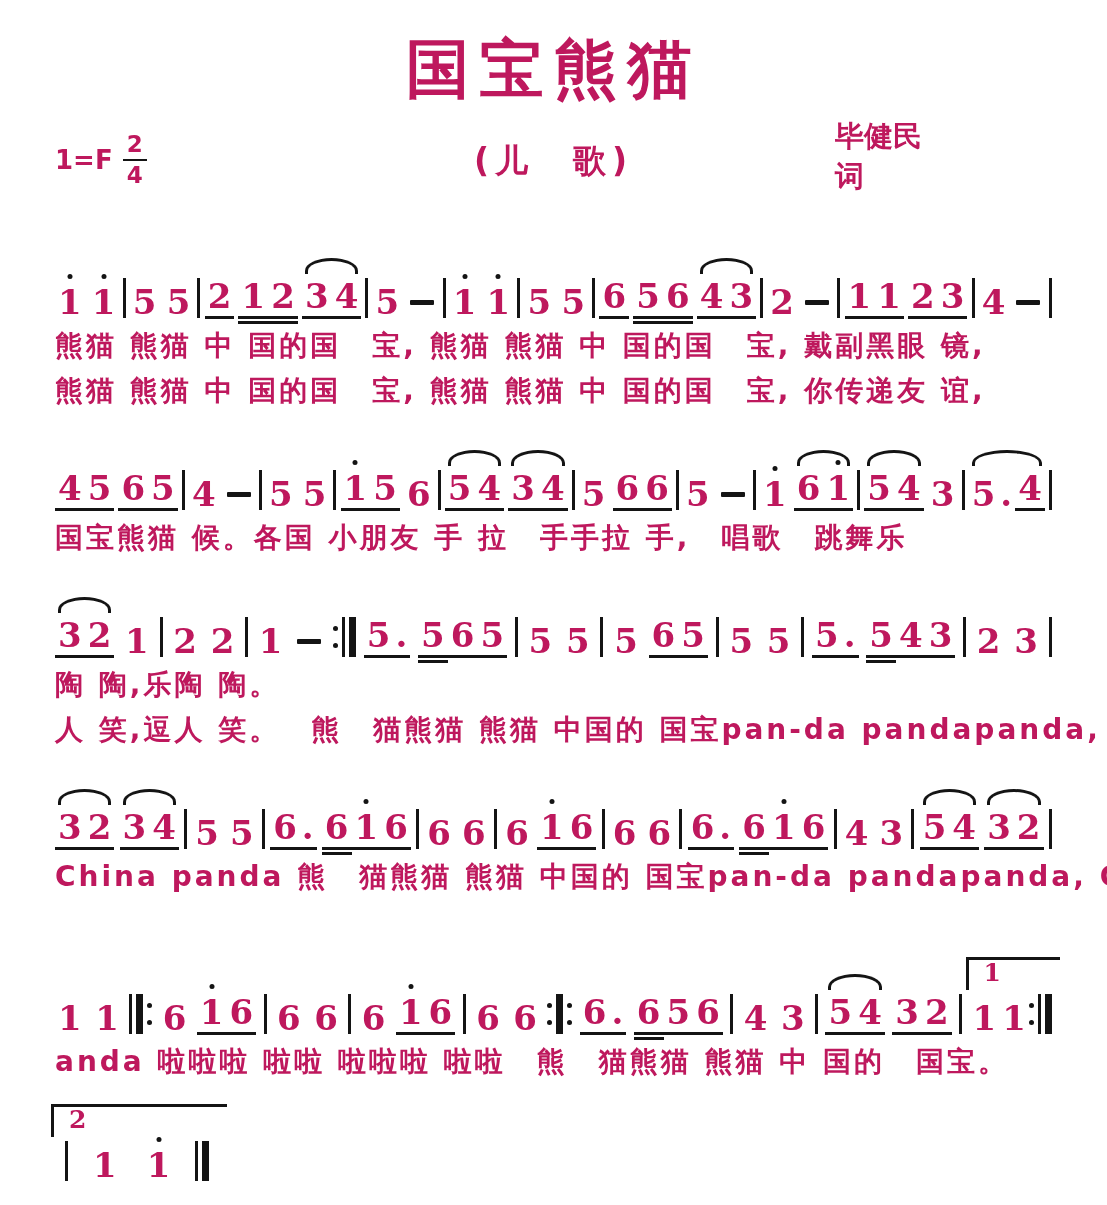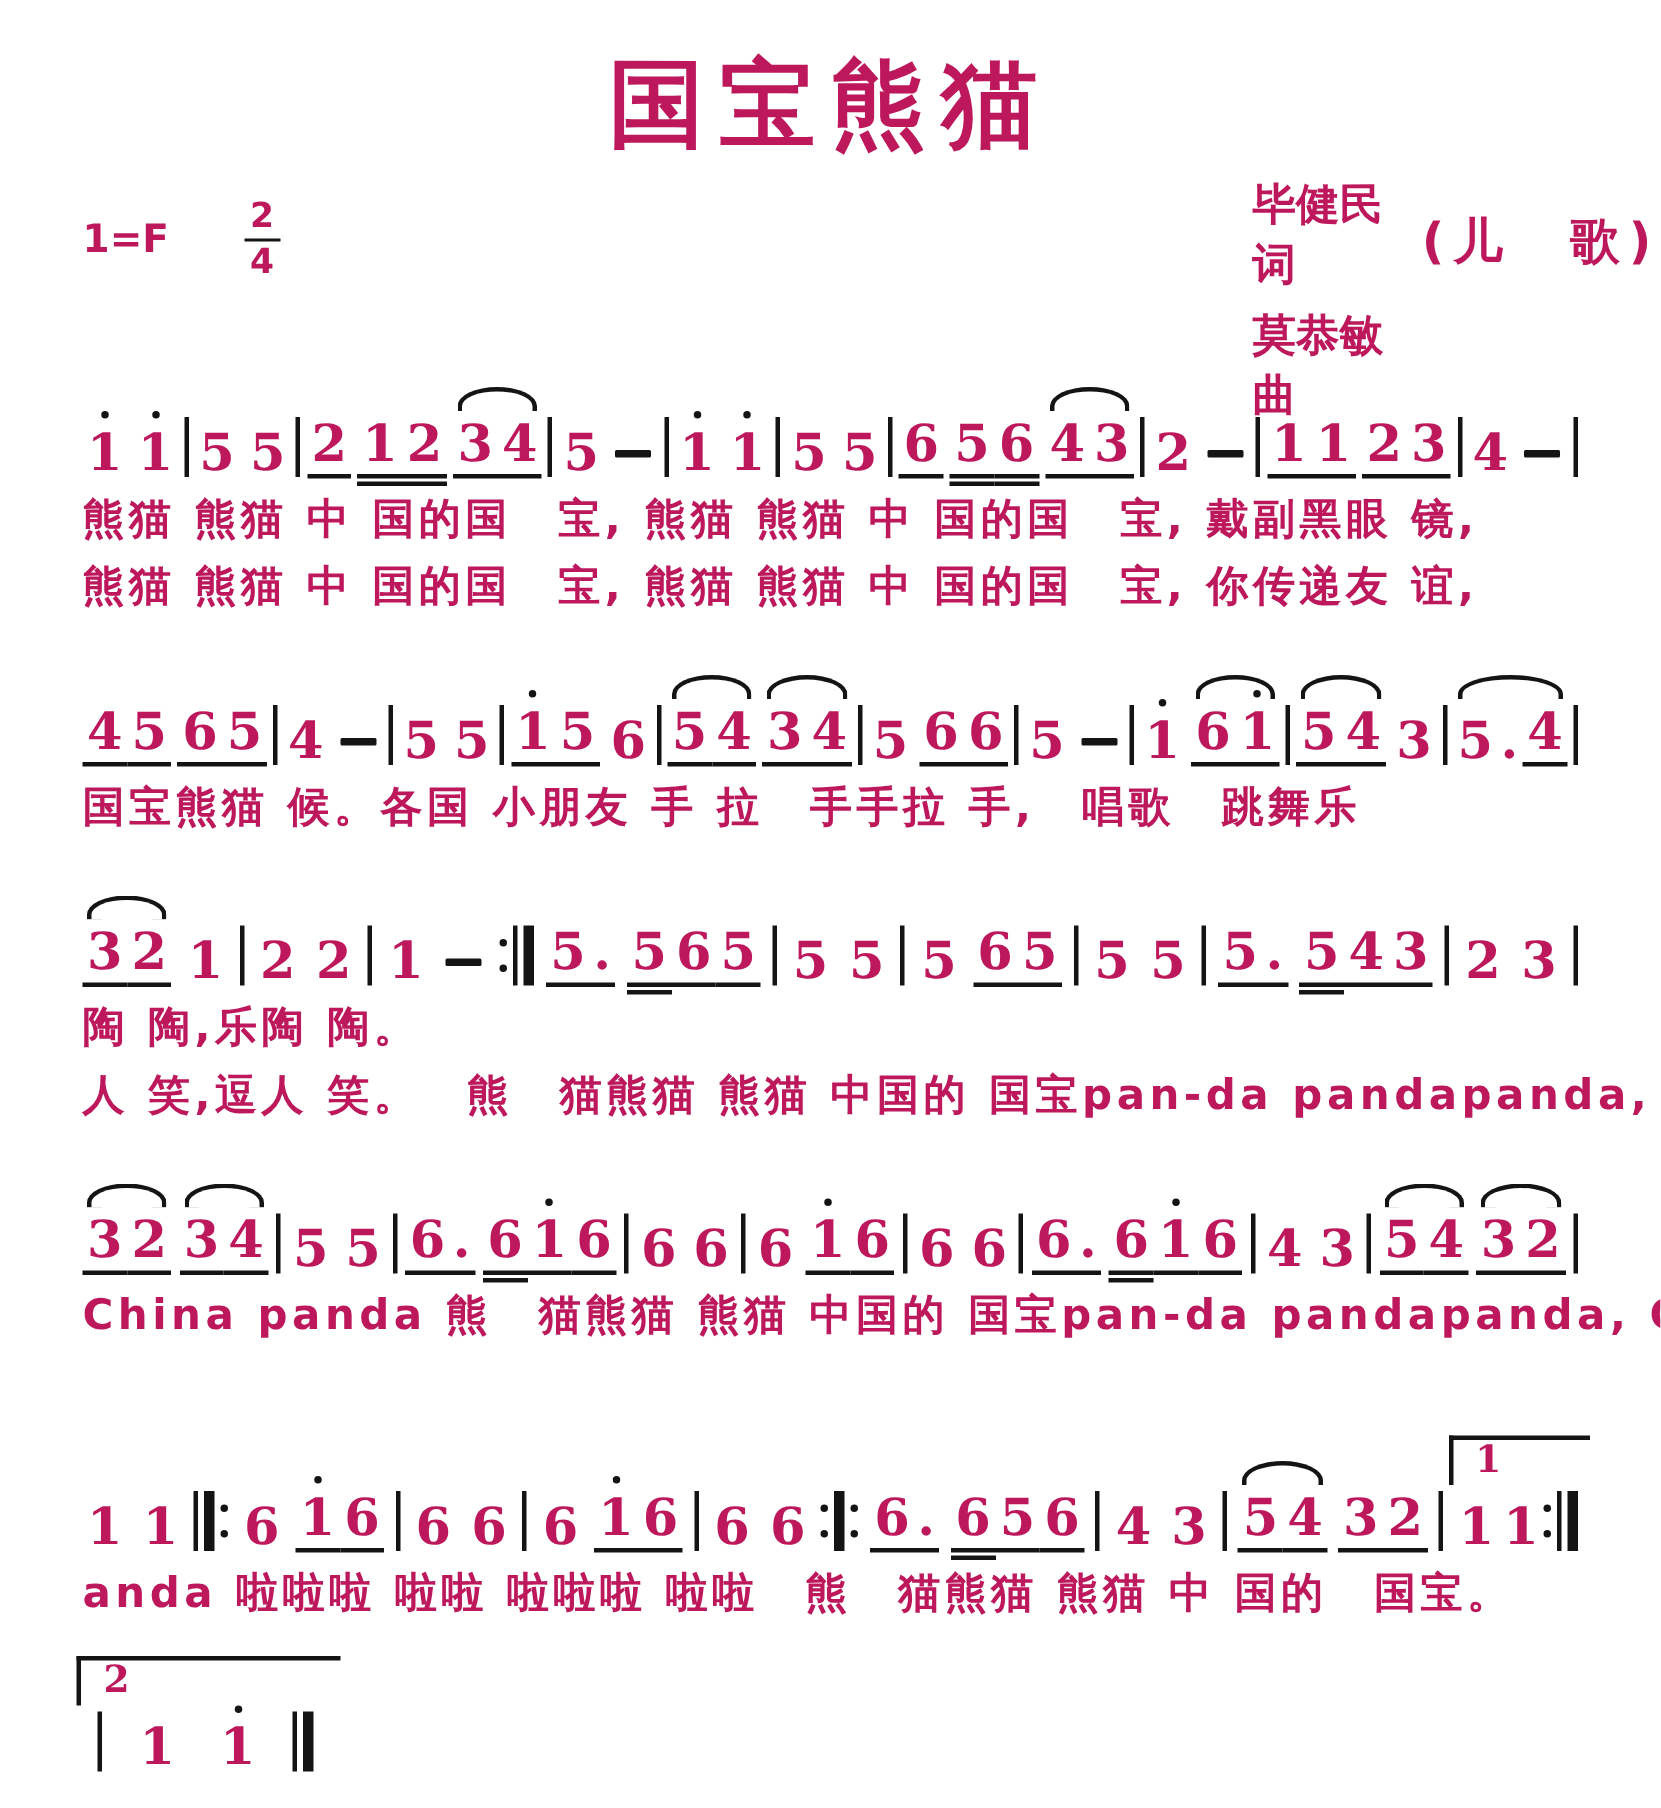--- a/index.html
+++ b/index.html
@@ -3,26 +3,26 @@
 <meta charset="utf-8">
 <style>
   html,body{margin:0;padding:0;background:#ffffff;}
   .page{position:relative;width:1107px;height:1205px;background:#fff;color:#be185d;overflow:hidden;
         font-family:"DejaVu Serif",serif;}
   
   h1.title{margin:26px 0 0;text-align:center;font-size:64px;font-weight:bold;letter-spacing:10px;
            font-family:"DejaVu Sans",sans-serif;}
   .meta{position:relative;height:102px;}
   .keysig{position:absolute;left:55px;top:20px;display:flex;align-items:center;
-          font:bold 26px "DejaVu Sans",sans-serif;gap:40px;}
+          font:bold 26px "DejaVu Sans",sans-serif;}
   .meter{display:inline-flex;flex-direction:column;align-items:center;margin-left:10px;
          font-size:23px;line-height:1;font-weight:bold;}
   .meter .num{border-bottom:2px solid #141414;padding:0 4px 3px;}
   .meter .den{padding-top:3px;}
-  .subtitle{position:absolute;left:0;right:0;top:26px;text-align:right;
+  .subtitle{position:absolute;left:0;right:0;top:26px;text-align:center;
             font:bold 33px "DejaVu Sans",sans-serif;letter-spacing:6px;}
   .credits{position:absolute;right:62px;top:4px;font:bold 29px "DejaVu Sans",sans-serif;}
   .credit-row{display:flex;justify-content:space-between;width:210px;margin-bottom:7px;flex-direction:column;}
   
   .score{margin-top:24px;padding:0 55px;}
   .system{margin-bottom:22px;}
   .system.gap-after{margin-bottom:60px;}
   .notes-line{position:relative;display:flex;justify-content:space-between;align-items:flex-end;
               padding-top:38px;font:bold 34px "DejaVu Serif",serif;}
   .notes-line.short{justify-content:flex-start;}
@@ -65,24 +65,20 @@
         <span class="num">2</span>
         <span class="den">4</span>
       </span>
     </div>
     <div class="subtitle">(儿　歌)</div>
     <div class="credits">
       <div class="credit-row">
         <span>毕健民</span>
         <span>词</span>
       </div>
-      <div class="credit-row">
-        <span>莫恭敏</span>
-        <span>曲</span>
-      </div>
     </div>
   </div>
   <div class="score" id="score">
       <div class="system">
         <div class="notes-line">
           <span class="grp">
             <span class="note"><span class="hidot"></span><span class="dgt">1</span></span>
           </span>
           <span class="grp">
             <span class="note"><span class="hidot"></span><span class="dgt">1</span></span>

